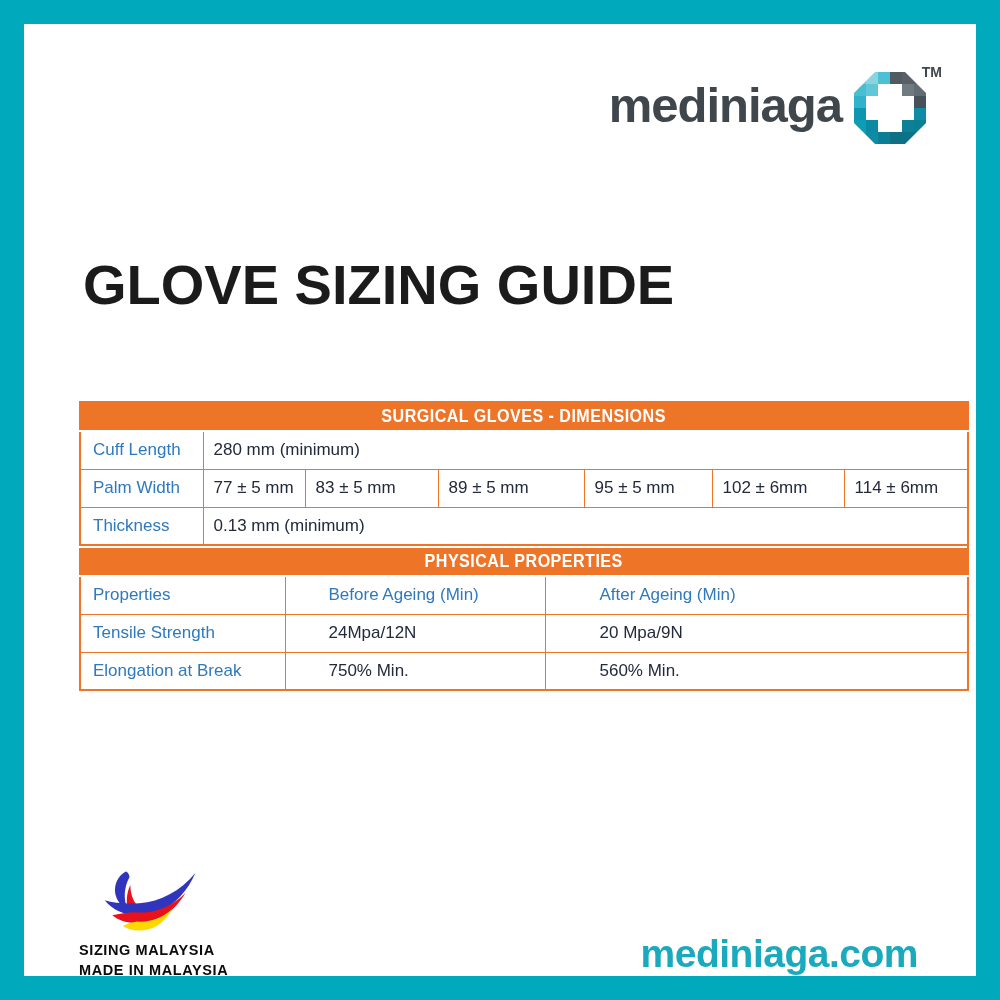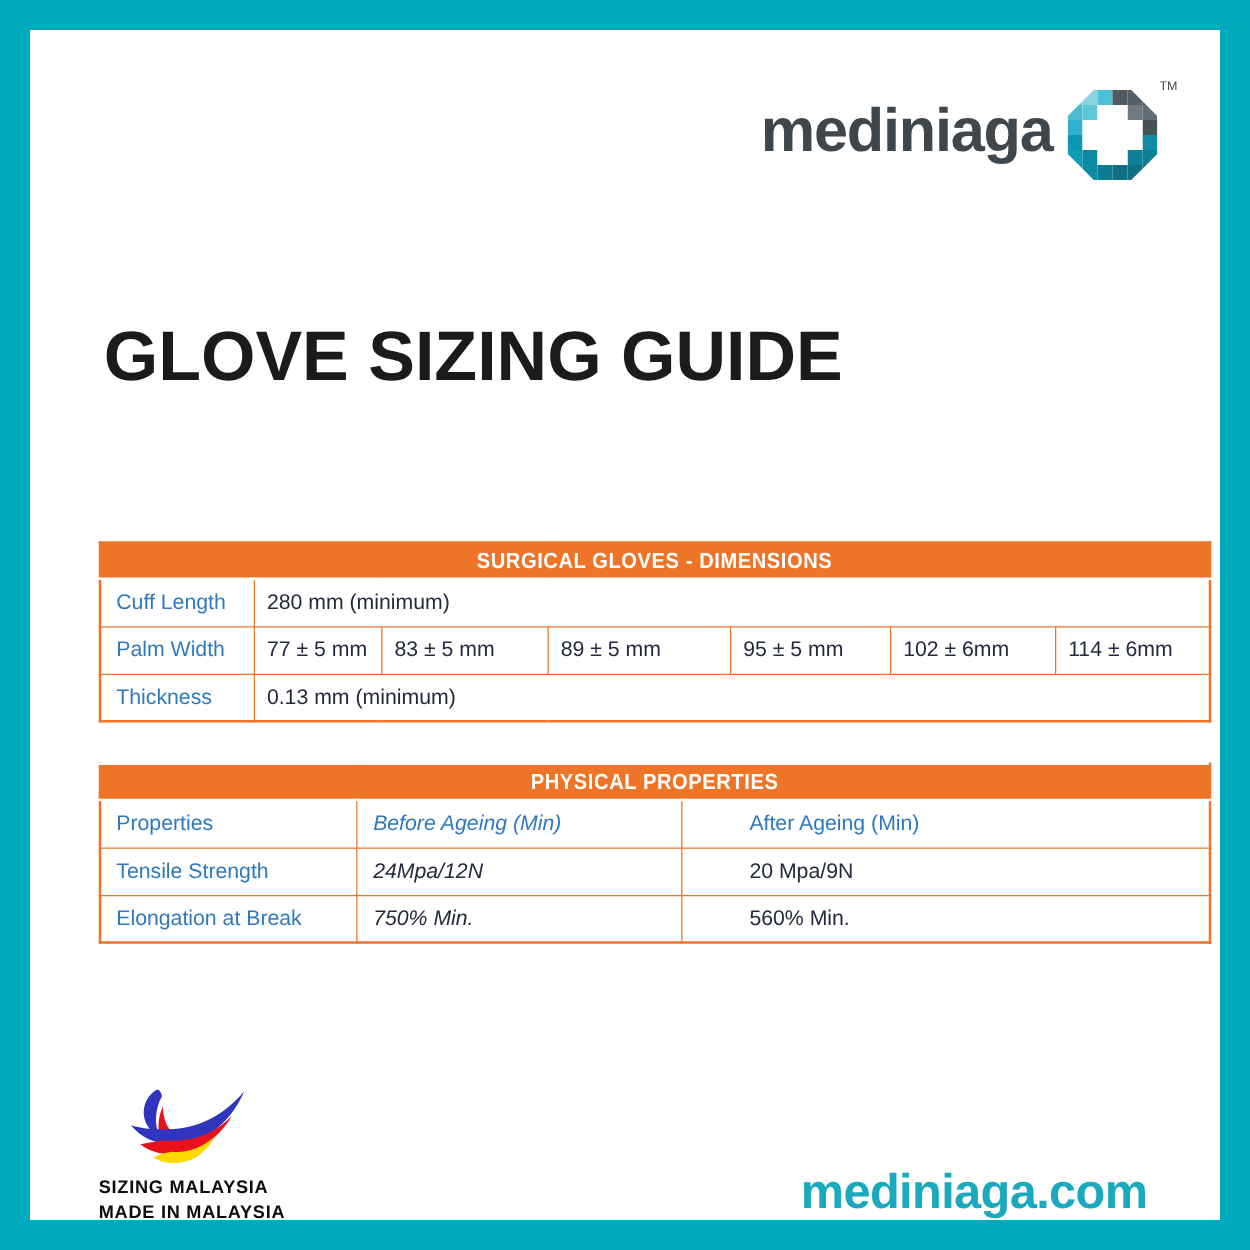--- a/index.html
+++ b/index.html
@@ -10,54 +10,54 @@
   }
 
   
   .brand { position:absolute; top:48px; right:50px; display:flex; align-items:center; gap:12px; }
   .brand .wordmark {
     font-size:49px; font-weight:bold; color:var(--brand-gray,#40474C);
     letter-spacing:-1px; line-height:1; padding-bottom:6px;
   }
   .brand .octagon-wrap { position:relative; width:72px; height:72px; }
   .brand .tm {
-    position:absolute; top:-8px; right:-16px; font-size:10px; font-weight:normal;
+    position:absolute; top:-8px; right:-16px; font-size:14px; font-weight:bold;
     color:var(--brand-gray,#40474C); letter-spacing:0px;
   }
 
   
   .page-title {
     position:absolute; left:47px; top:218px; margin:12px;
     font-size:56px; font-weight:bold; color:var(--heading-black,#1B1B1B);
     letter-spacing:0px; line-height:1.1;
   }
 
   
   .tables { position:absolute; left:55px; top:377px; width:888px; }
   table { border-collapse:collapse; width:888px; table-layout:fixed;
           font-size:17px; }
-  table, td { border:1.5px solid var(--accent-orange,#EE7428);margin-top:32px; }
+  table, td { border:1.5px solid var(--accent-orange,#EE7428); }
   table { border-width:2px; }
   th {
     background:var(--accent-orange,#EE7428);
     border:2px solid var(--accent-orange,#EE7428);
     border-bottom:2.5px solid #ffffff;
     height:27px; padding:0; text-align:center;
   }
   table.phys th { border-top:2.5px solid #ffffff; }
   th .bar-text {
     display:inline-block; transform:scaleX(0.92); transform-origin:center;
     color:#ffffff; font-weight:bold; font-size:17.5px; letter-spacing:0.5px;
   }
   td { vertical-align:middle; color:var(--value-navy,#232A3C); padding:0 6px 0 10px; }
   td.lbl { color:var(--label-blue,#2F79BE); padding-left:12px; }
   table.dim tbody tr { height:38px; }
   table.dim tbody tr.r-sizes { height:41px; }
   table.phys tbody tr { height:38px; }
-  table.phys td.c2 { padding-left:13px;font-style:italic; }
+  table.phys td.c2 { padding-left:43px; }
   table.phys td.c3 { padding-left:54px; }
 
   
   .made-in { position:absolute; left:55px; top:846px; width:190px; }
   .made-in svg { display:block; margin-left:2px; }
   .made-in .cap {
     margin-top:4px; font-weight:bold; color:#0c0c0c; font-size:14.5px;
     letter-spacing:0.6px; line-height:1.12; white-space:nowrap;
   }
   .website {

